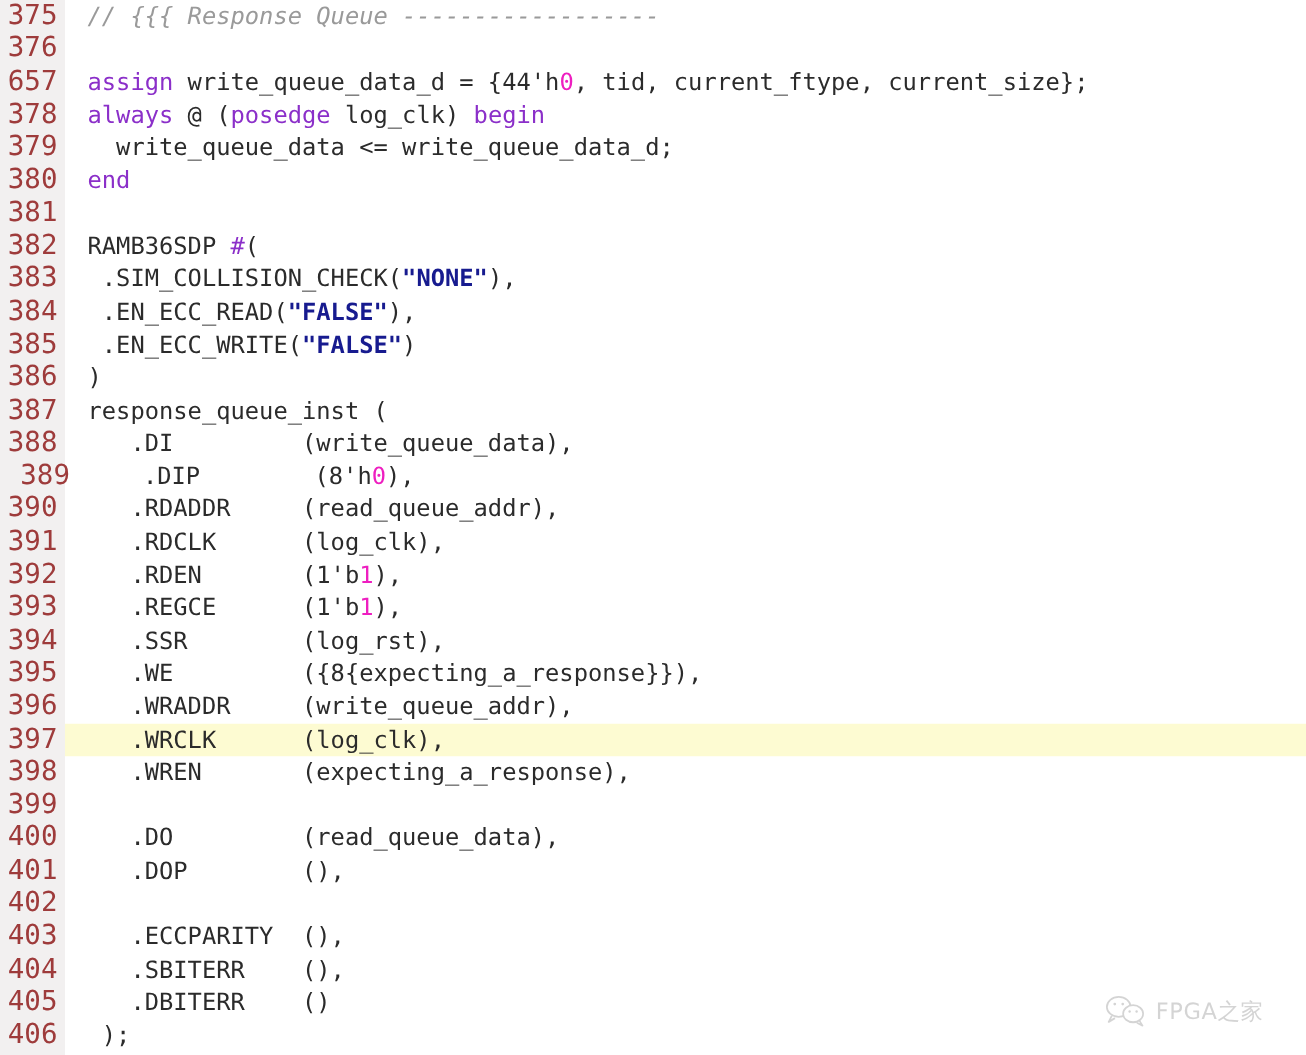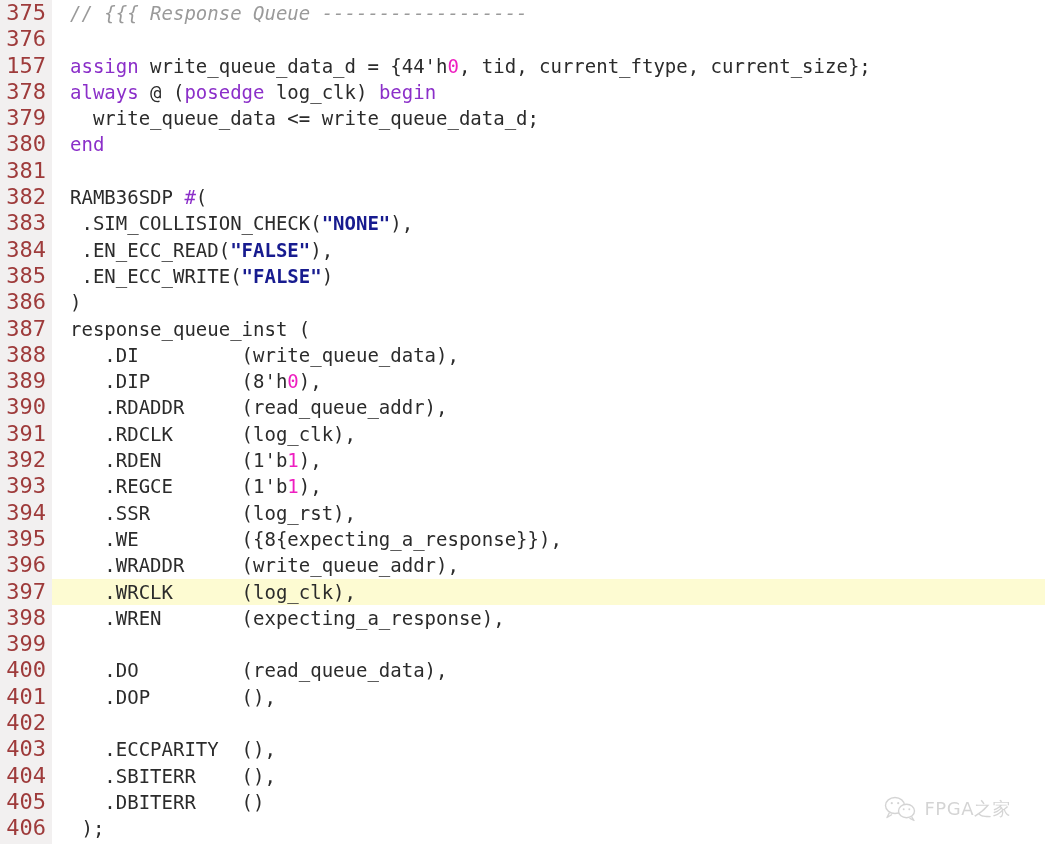--- a/index.html
+++ b/index.html
@@ -106,33 +106,33 @@
 </head>
 <body>
 
 <div id="editor">
 
   <div id="gutter-bg"></div>
 
   <div id="code-area">
       <div class="code-line" style="top: 0px;"><span class="lineno">375</span><span class="linetext"><span class="t-comment">// {{{ Response Queue ------------------</span></span></div>
       <div class="code-line" style="top: 0px; padding-left: 45px;"><span class="lineno">376</span><span class="linetext"></span></div>
-      <div class="code-line" style="top: 0px;"><span class="lineno">157</span><span class="linetext"><span class="t-keyword">assign</span><span class="t-plain"> write_queue_data_d = {44'h</span><span class="t-number">0</span><span class="t-plain">, tid, current_ftype, current_size};</span></span></div>
+      <div class="code-line" style="top: 0px;"><span class="lineno">657</span><span class="linetext"><span class="t-keyword">assign</span><span class="t-plain"> write_queue_data_d = {44'h</span><span class="t-number">0</span><span class="t-plain">, tid, current_ftype, current_size};</span></span></div>
       <div class="code-line" style="top: 0px;"><span class="lineno">378</span><span class="linetext"><span class="t-keyword">always</span><span class="t-plain"> @ (</span><span class="t-keyword">posedge</span><span class="t-plain"> log_clk) </span><span class="t-keyword">begin</span></span></div>
       <div class="code-line" style="top: 0px;"><span class="lineno">379</span><span class="linetext"><span class="t-plain">  write_queue_data &lt;= write_queue_data_d;</span></span></div>
       <div class="code-line" style="top: 0px;"><span class="lineno">380</span><span class="linetext"><span class="t-keyword">end</span></span></div>
       <div class="code-line" style="top: 0px;"><span class="lineno">381</span><span class="linetext"></span></div>
       <div class="code-line" style="top: 0px;"><span class="lineno">382</span><span class="linetext"><span class="t-plain">RAMB36SDP </span><span class="t-keyword">#</span><span class="t-plain">(</span></span></div>
       <div class="code-line" style="top: 0px;"><span class="lineno">383</span><span class="linetext"><span class="t-plain"> .SIM_COLLISION_CHECK(</span><span class="t-string">"NONE"</span><span class="t-plain">),</span></span></div>
       <div class="code-line" style="top: 0px;"><span class="lineno">384</span><span class="linetext"><span class="t-plain"> .EN_ECC_READ(</span><span class="t-string">"FALSE"</span><span class="t-plain">),</span></span></div>
       <div class="code-line" style="top: 0px;"><span class="lineno">385</span><span class="linetext"><span class="t-plain"> .EN_ECC_WRITE(</span><span class="t-string">"FALSE"</span><span class="t-plain">)</span></span></div>
       <div class="code-line" style="top: 0px;"><span class="lineno">386</span><span class="linetext"><span class="t-plain">)</span></span></div>
       <div class="code-line" style="top: 0px;"><span class="lineno">387</span><span class="linetext"><span class="t-plain">response_queue_inst (</span></span></div>
       <div class="code-line" style="top: 0px;"><span class="lineno">388</span><span class="linetext"><span class="t-plain">   .DI         (write_queue_data),</span></span></div>
-      <div class="code-line" style="top: 0px;"><span class="lineno">389</span><span class="linetext"><span class="t-plain">   .DIP        (8'h</span><span class="t-number">0</span><span class="t-plain">),</span></span></div>
+      <div class="code-line" style="top: 0px; margin-left: 10px;"><span class="lineno">389</span><span class="linetext"><span class="t-plain">   .DIP        (8'h</span><span class="t-number">0</span><span class="t-plain">),</span></span></div>
       <div class="code-line" style="top: 0px;"><span class="lineno">390</span><span class="linetext"><span class="t-plain">   .RDADDR     (read_queue_addr),</span></span></div>
       <div class="code-line" style="top: 0px;"><span class="lineno">391</span><span class="linetext"><span class="t-plain">   .RDCLK      (log_clk),</span></span></div>
       <div class="code-line" style="top: 0px;"><span class="lineno">392</span><span class="linetext"><span class="t-plain">   .RDEN       (1'b</span><span class="t-number">1</span><span class="t-plain">),</span></span></div>
       <div class="code-line" style="top: 0px;"><span class="lineno">393</span><span class="linetext"><span class="t-plain">   .REGCE      (1'b</span><span class="t-number">1</span><span class="t-plain">),</span></span></div>
       <div class="code-line" style="top: 0px;"><span class="lineno">394</span><span class="linetext"><span class="t-plain">   .SSR        (log_rst),</span></span></div>
       <div class="code-line" style="top: 0px;"><span class="lineno">395</span><span class="linetext"><span class="t-plain">   .WE         ({8{expecting_a_response}}),</span></span></div>
       <div class="code-line" style="top: 0px;"><span class="lineno">396</span><span class="linetext"><span class="t-plain">   .WRADDR     (write_queue_addr),</span></span></div>
       <div class="code-line highlighted" style="top: 0px;"><div class="lh"></div><span class="lineno">397</span><span class="linetext"><span class="t-plain">   .WRCLK      (log_clk),</span></span></div>
       <div class="code-line" style="top: 0px;"><span class="lineno">398</span><span class="linetext"><span class="t-plain">   .WREN       (expecting_a_response),</span></span></div>
       <div class="code-line" style="top: 0px; padding-left: 20px;"><span class="lineno">399</span><span class="linetext"></span></div>

